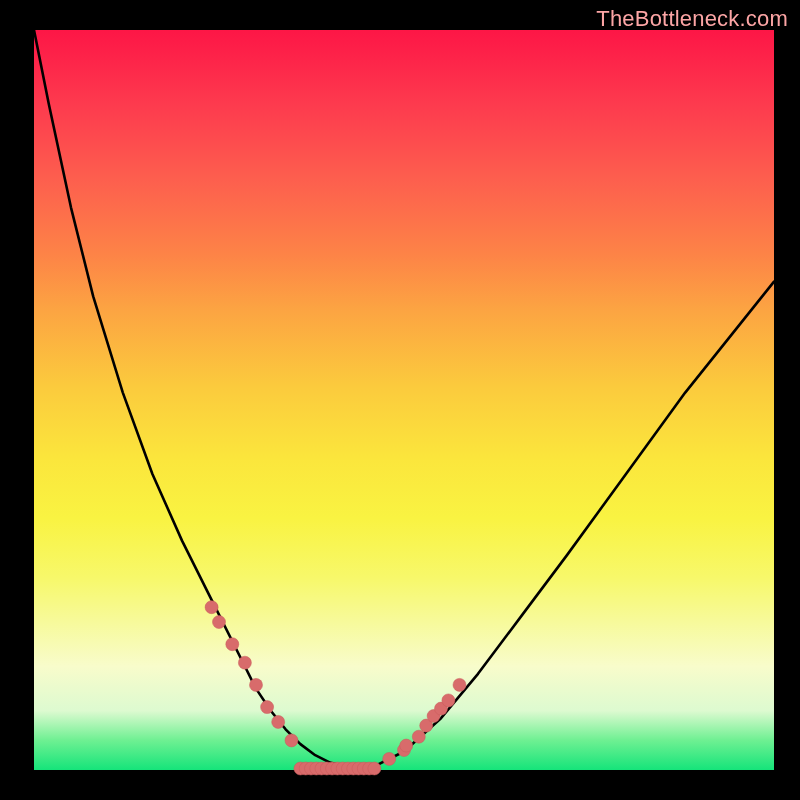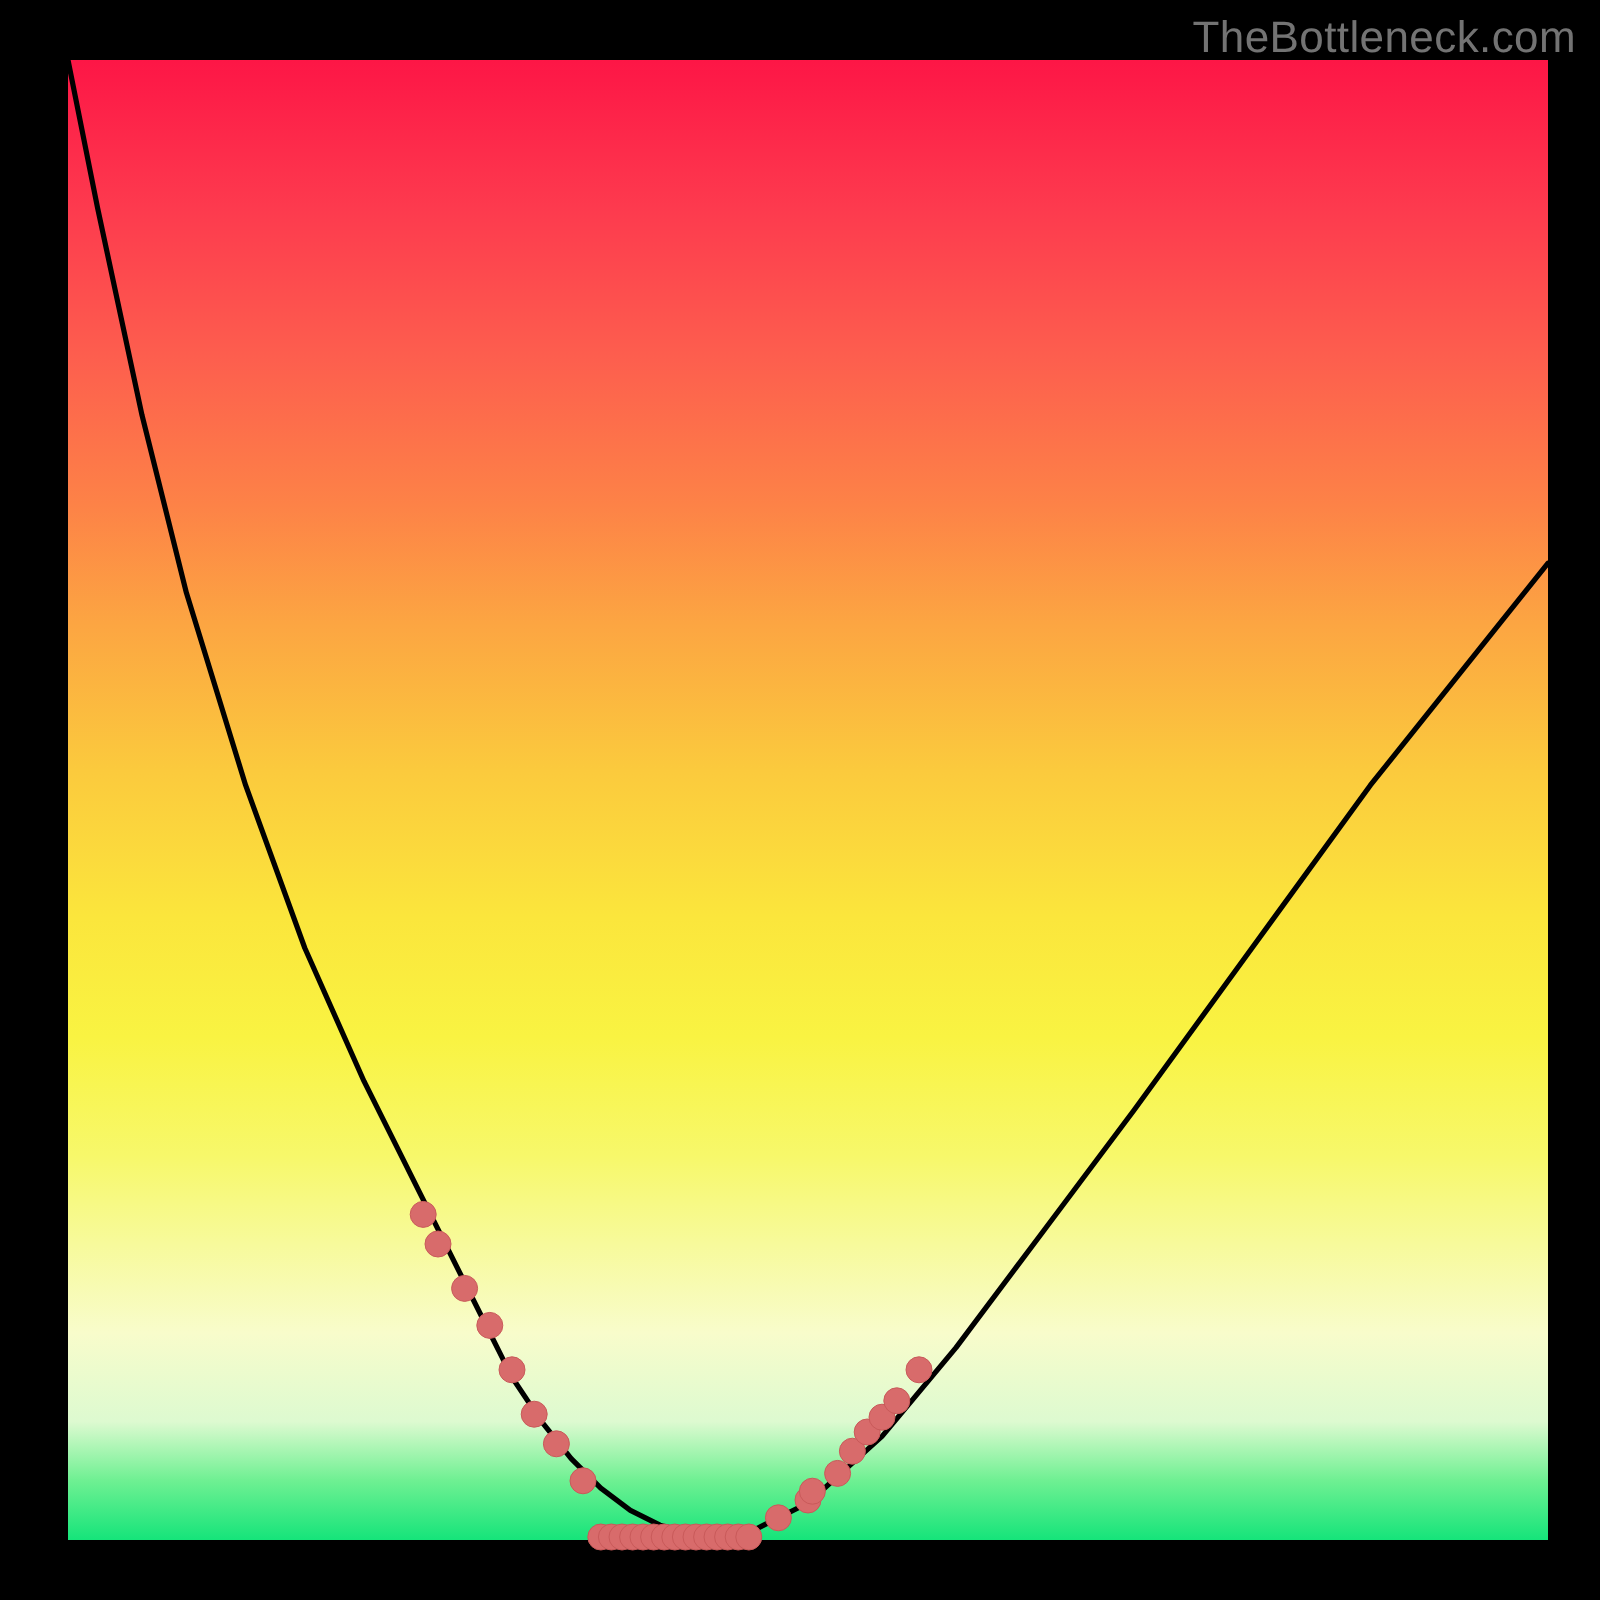--- a/index.html
+++ b/index.html
@@ -14,21 +14,21 @@
   .frame {
     position: relative;
     width: 800px;
     height: 800px;
     background: #000;
   }
   .watermark {
     position: absolute;
     top: 6px;
     right: 12px;
-    color: #737373;
+    color: #fca5a5;
     font-size: 22px;
     font-weight: 500;
     letter-spacing: 0.2px;
     z-index: 10;
   }
   .plot-area {
     position: absolute;
     left: 34px;
     top: 30px;
     width: 740px;

